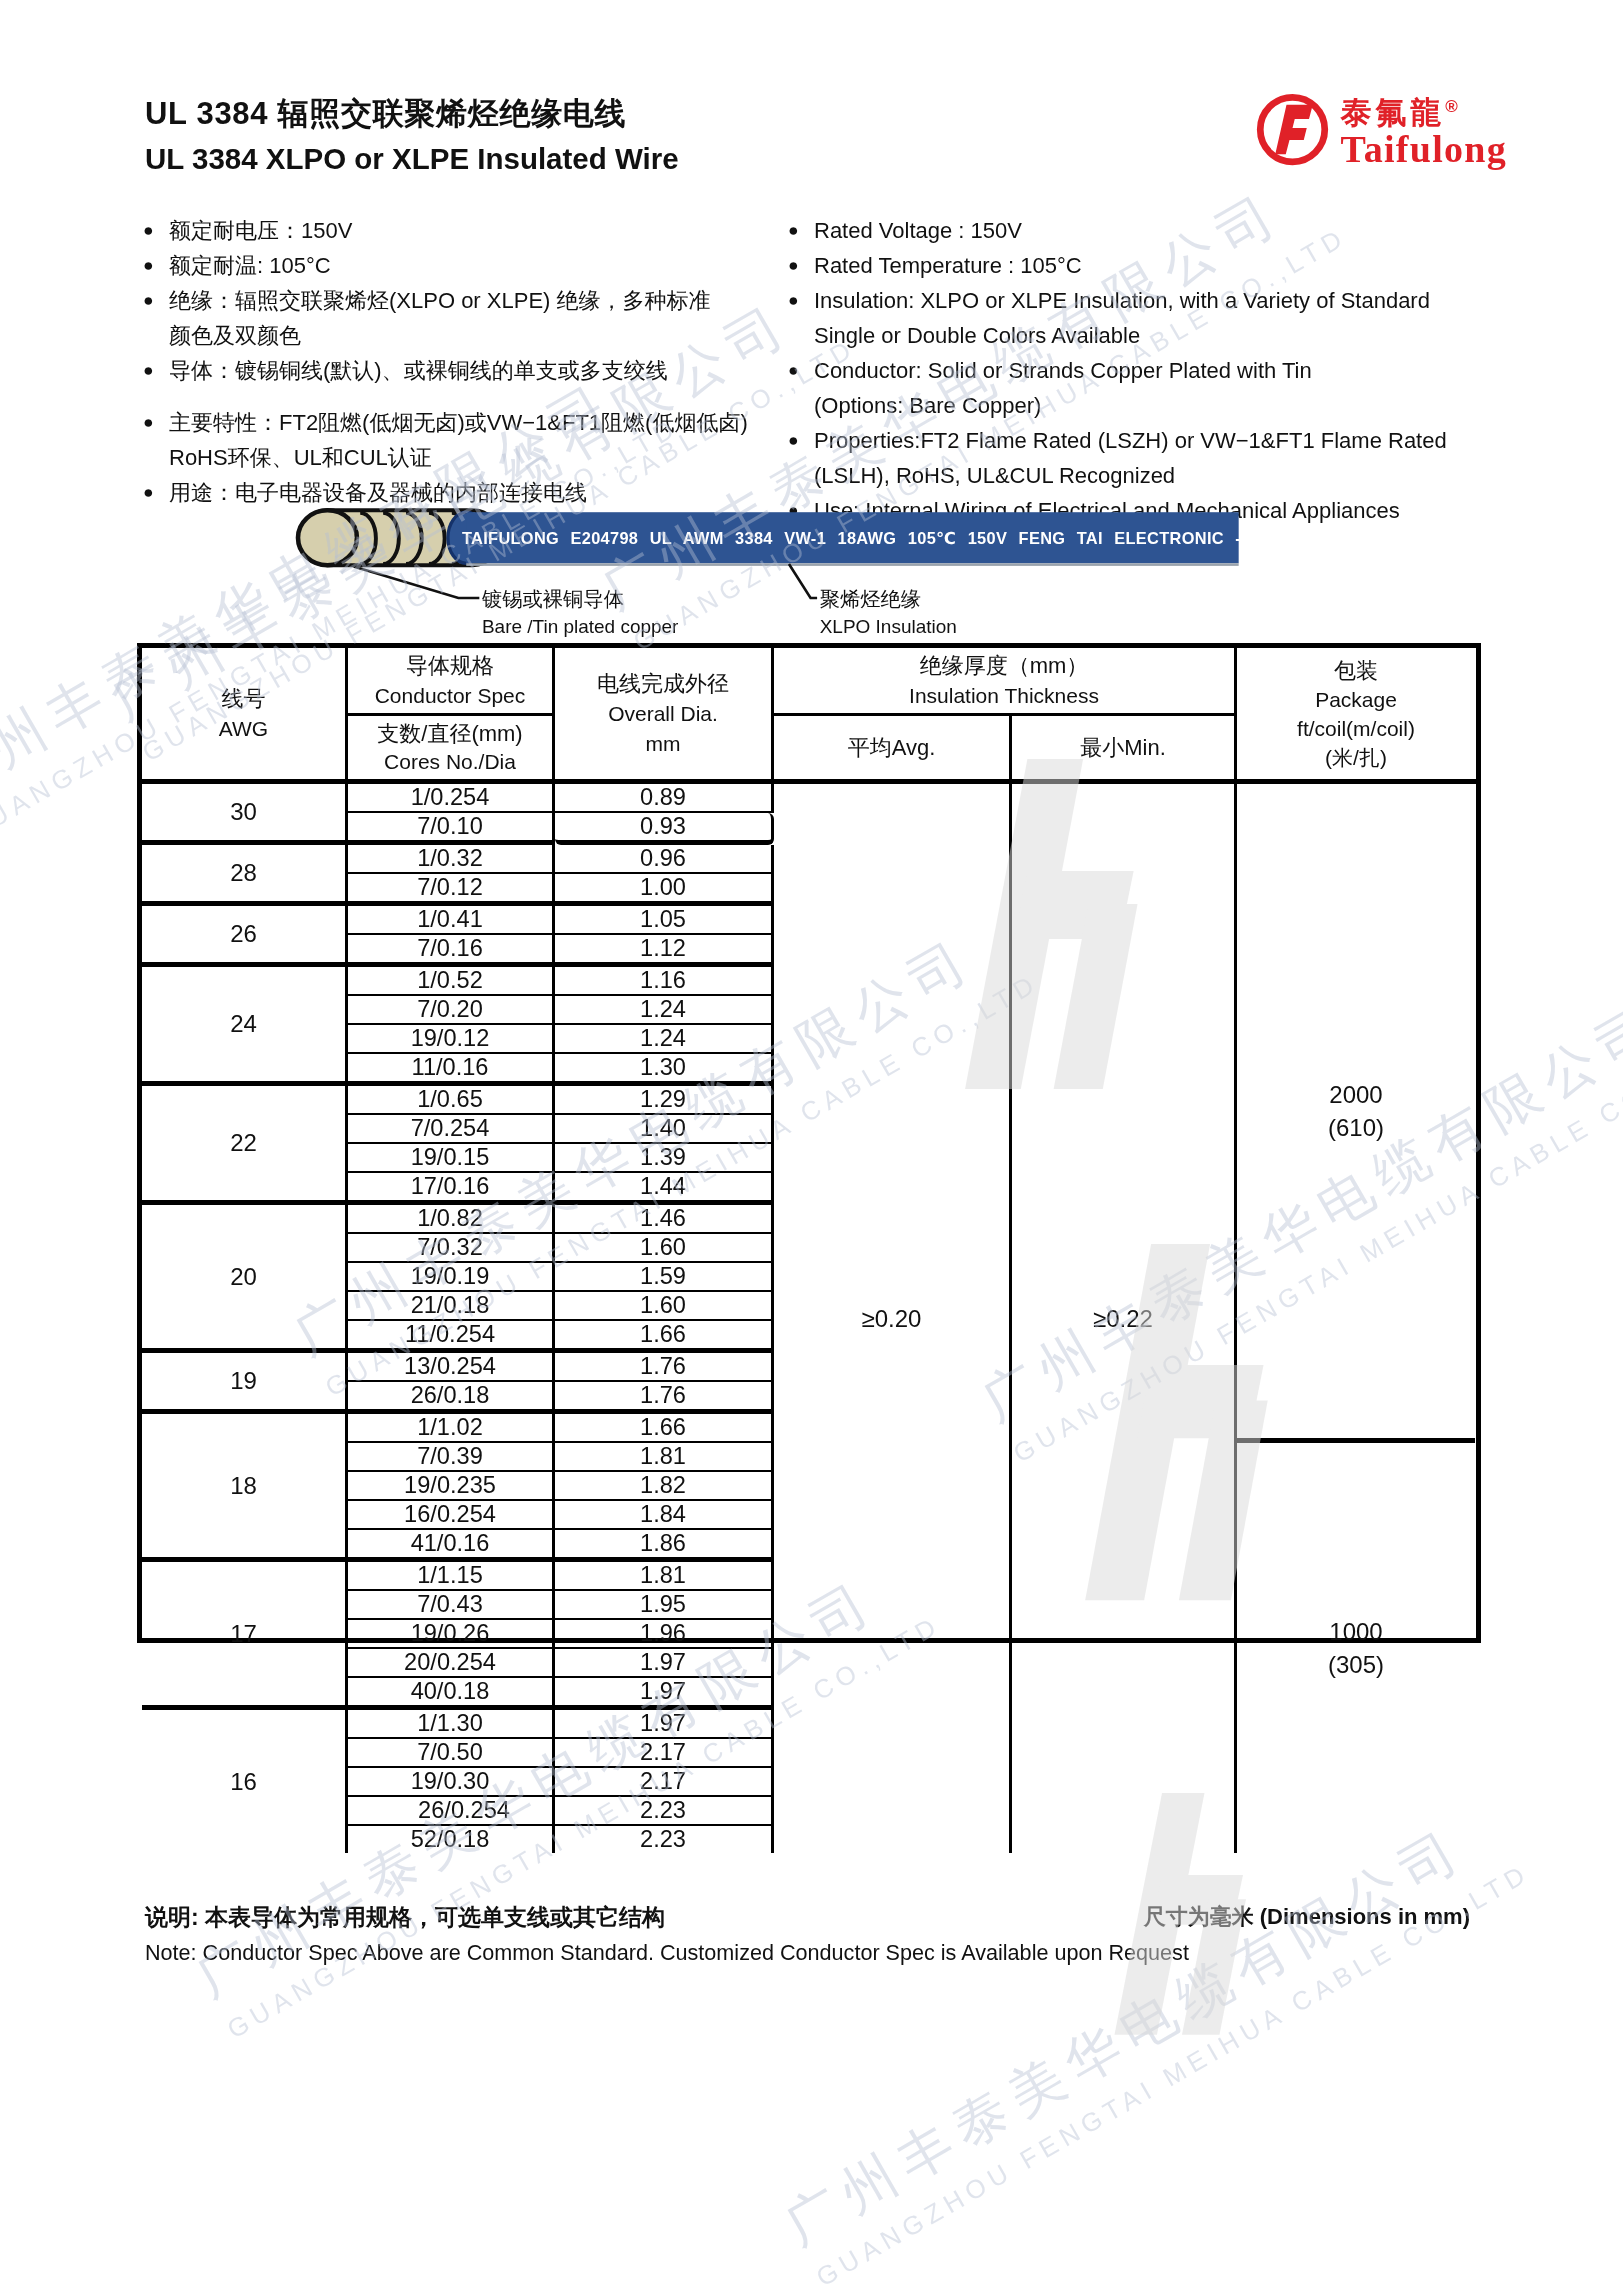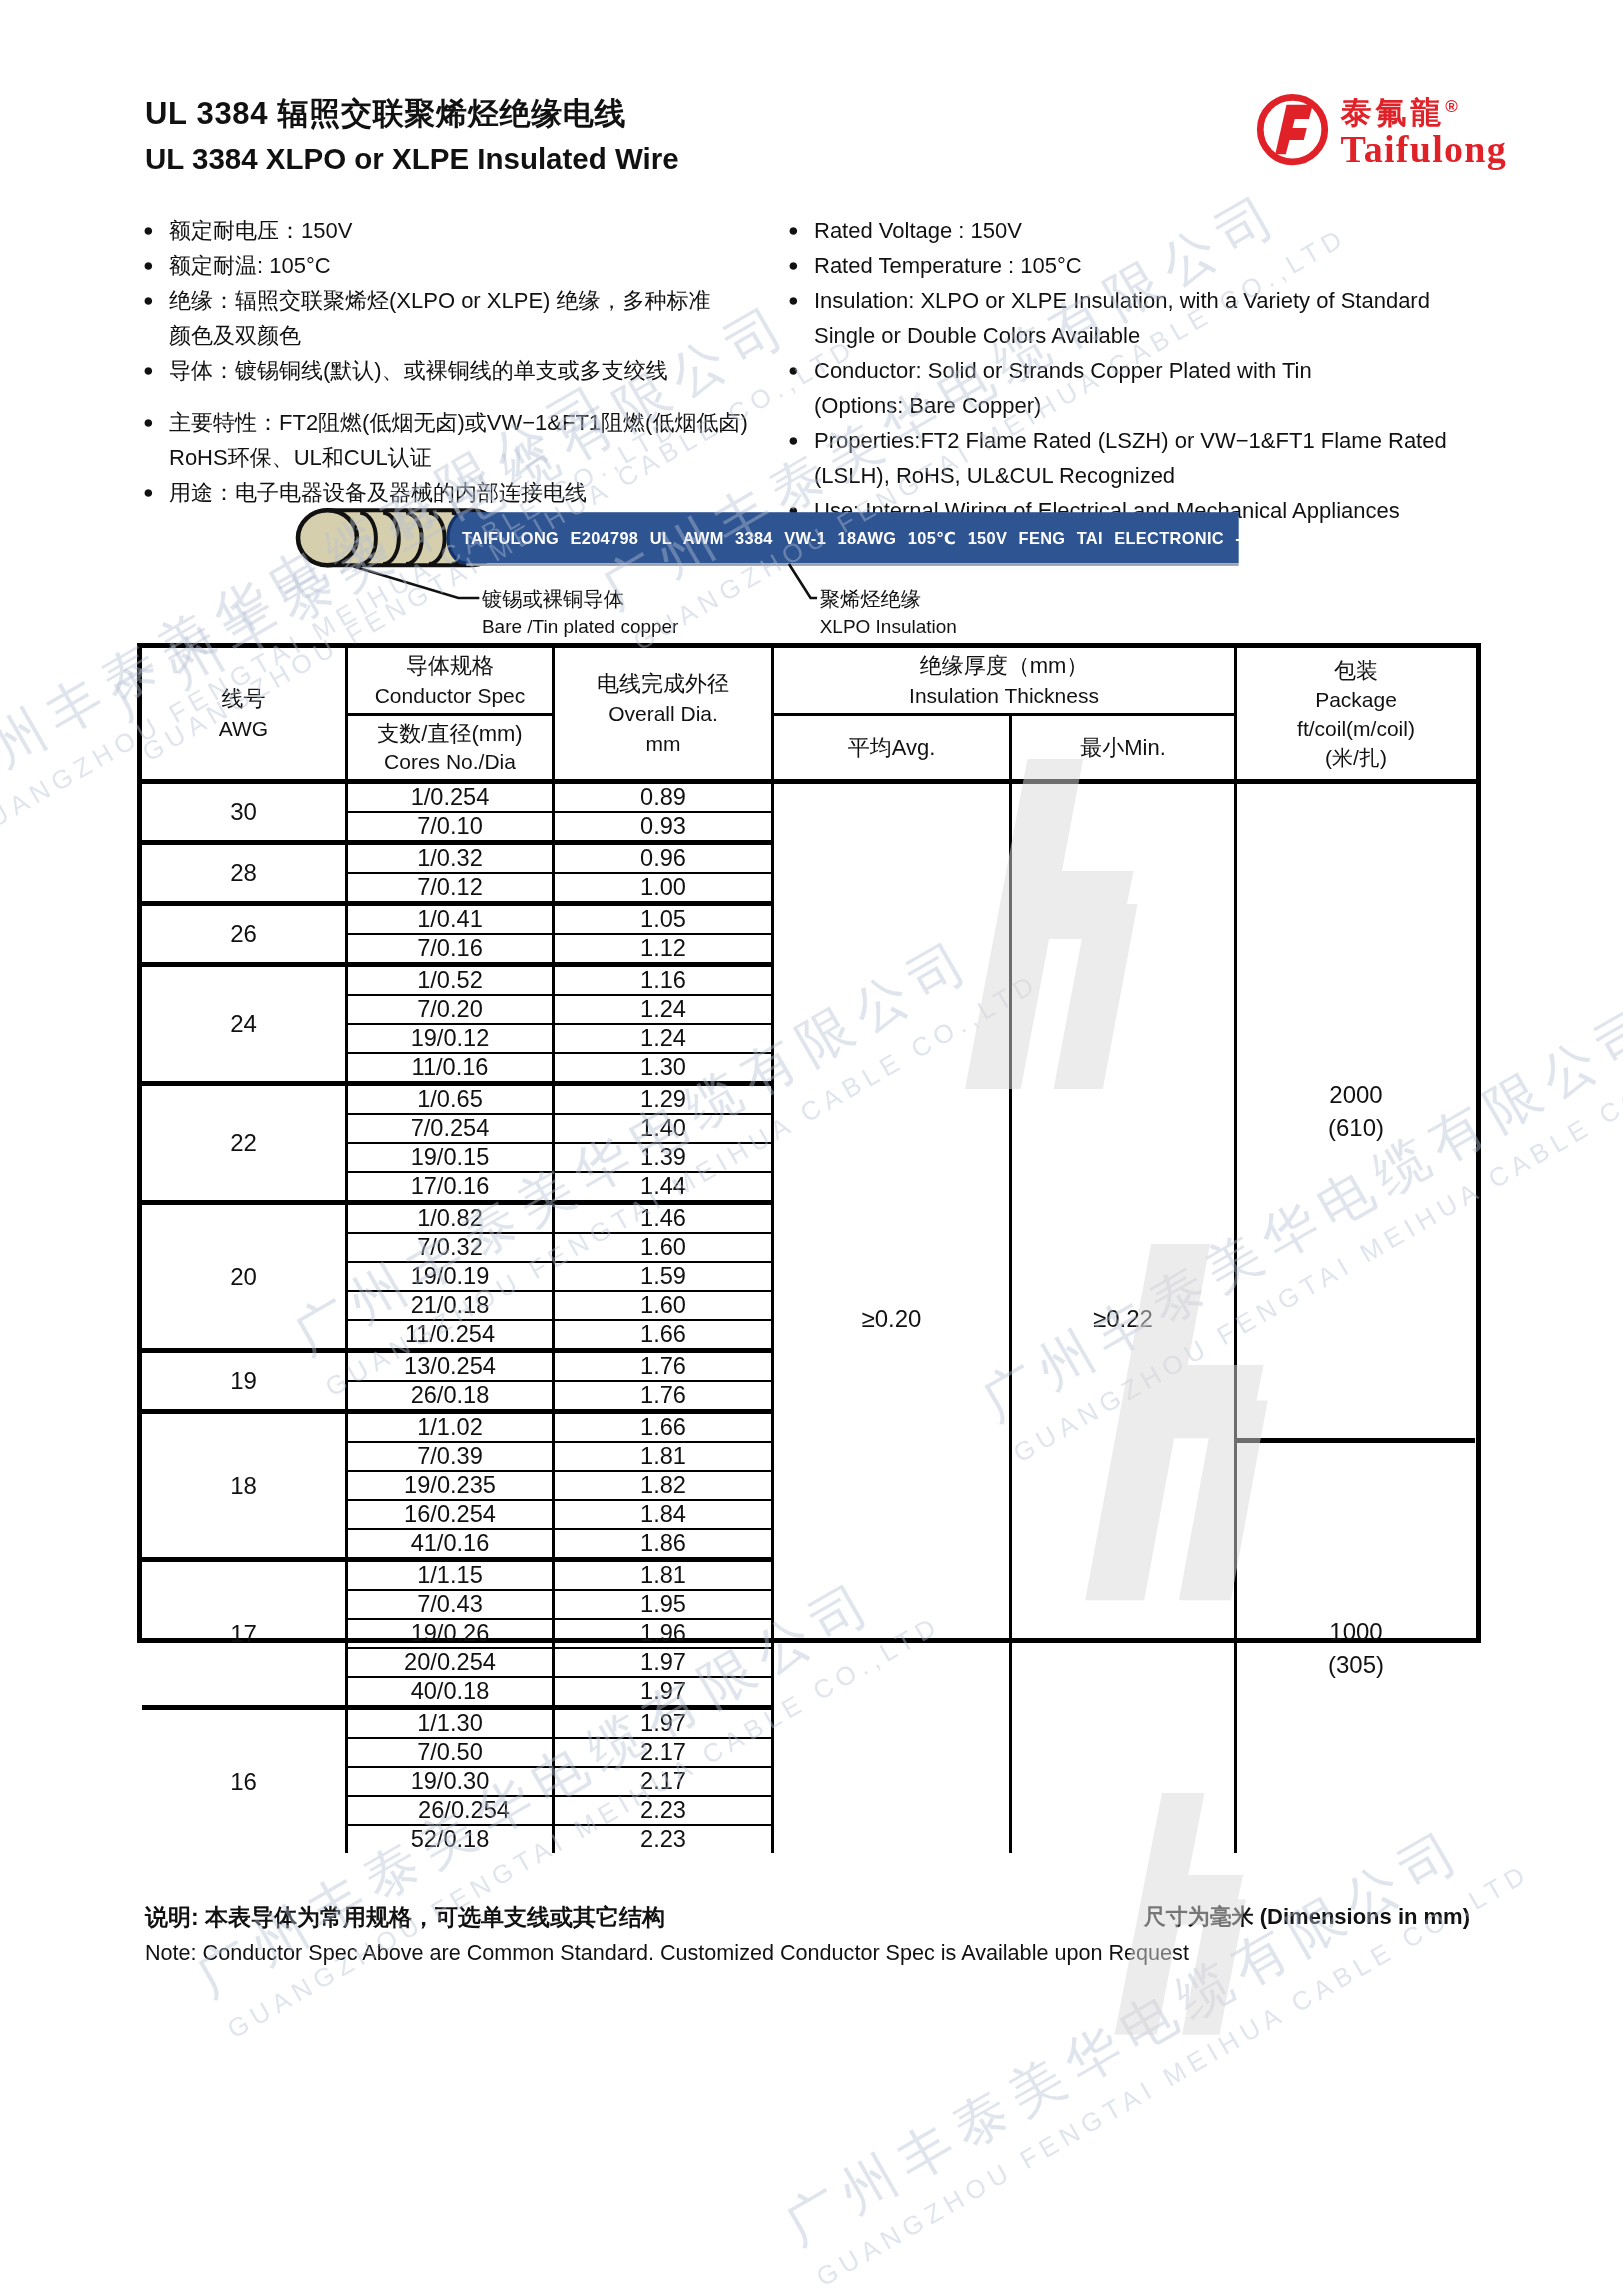--- a/index.html
+++ b/index.html
@@ -260,21 +260,21 @@
         <div class="en">Package</div>
         <div class="en">ft/coil(m/coil)</div>
         <div class="en">(米/扎)</div>
       </div>
     </div>
     <div class="tbody" id="table-body">
         <div class="cell dcell awg-cell br bb-thick" style="grid-area: 1 / 1 / span 2;">30</div>
         <div class="cell dcell br bb" style="grid-area: 1 / 2;">1/0.254</div>
         <div class="cell dcell br bb" style="grid-area: 1 / 3;">0.89</div>
         <div class="cell dcell br bb-thick" style="grid-area: 2 / 2;">7/0.10</div>
-        <div class="cell dcell br bb-thick" style="grid-area: 2 / 3;">0.93</div>
+        <div class="cell dcell br bb-thick" style="grid-area: 2 / 3; border-radius: 6px;">0.93</div>
         <div class="cell dcell awg-cell br bb-thick" style="grid-area: 3 / 1 / span 2;">28</div>
         <div class="cell dcell br bb" style="grid-area: 3 / 2;">1/0.32</div>
         <div class="cell dcell br bb" style="grid-area: 3 / 3;">0.96</div>
         <div class="cell dcell br bb-thick" style="grid-area: 4 / 2;">7/0.12</div>
         <div class="cell dcell br bb-thick" style="grid-area: 4 / 3;">1.00</div>
         <div class="cell dcell awg-cell br bb-thick" style="grid-area: 5 / 1 / span 2;">26</div>
         <div class="cell dcell br bb" style="grid-area: 5 / 2;">1/0.41</div>
         <div class="cell dcell br bb" style="grid-area: 5 / 3;">1.05</div>
         <div class="cell dcell br bb-thick" style="grid-area: 6 / 2;">7/0.16</div>
         <div class="cell dcell br bb-thick" style="grid-area: 6 / 3;">1.12</div>

